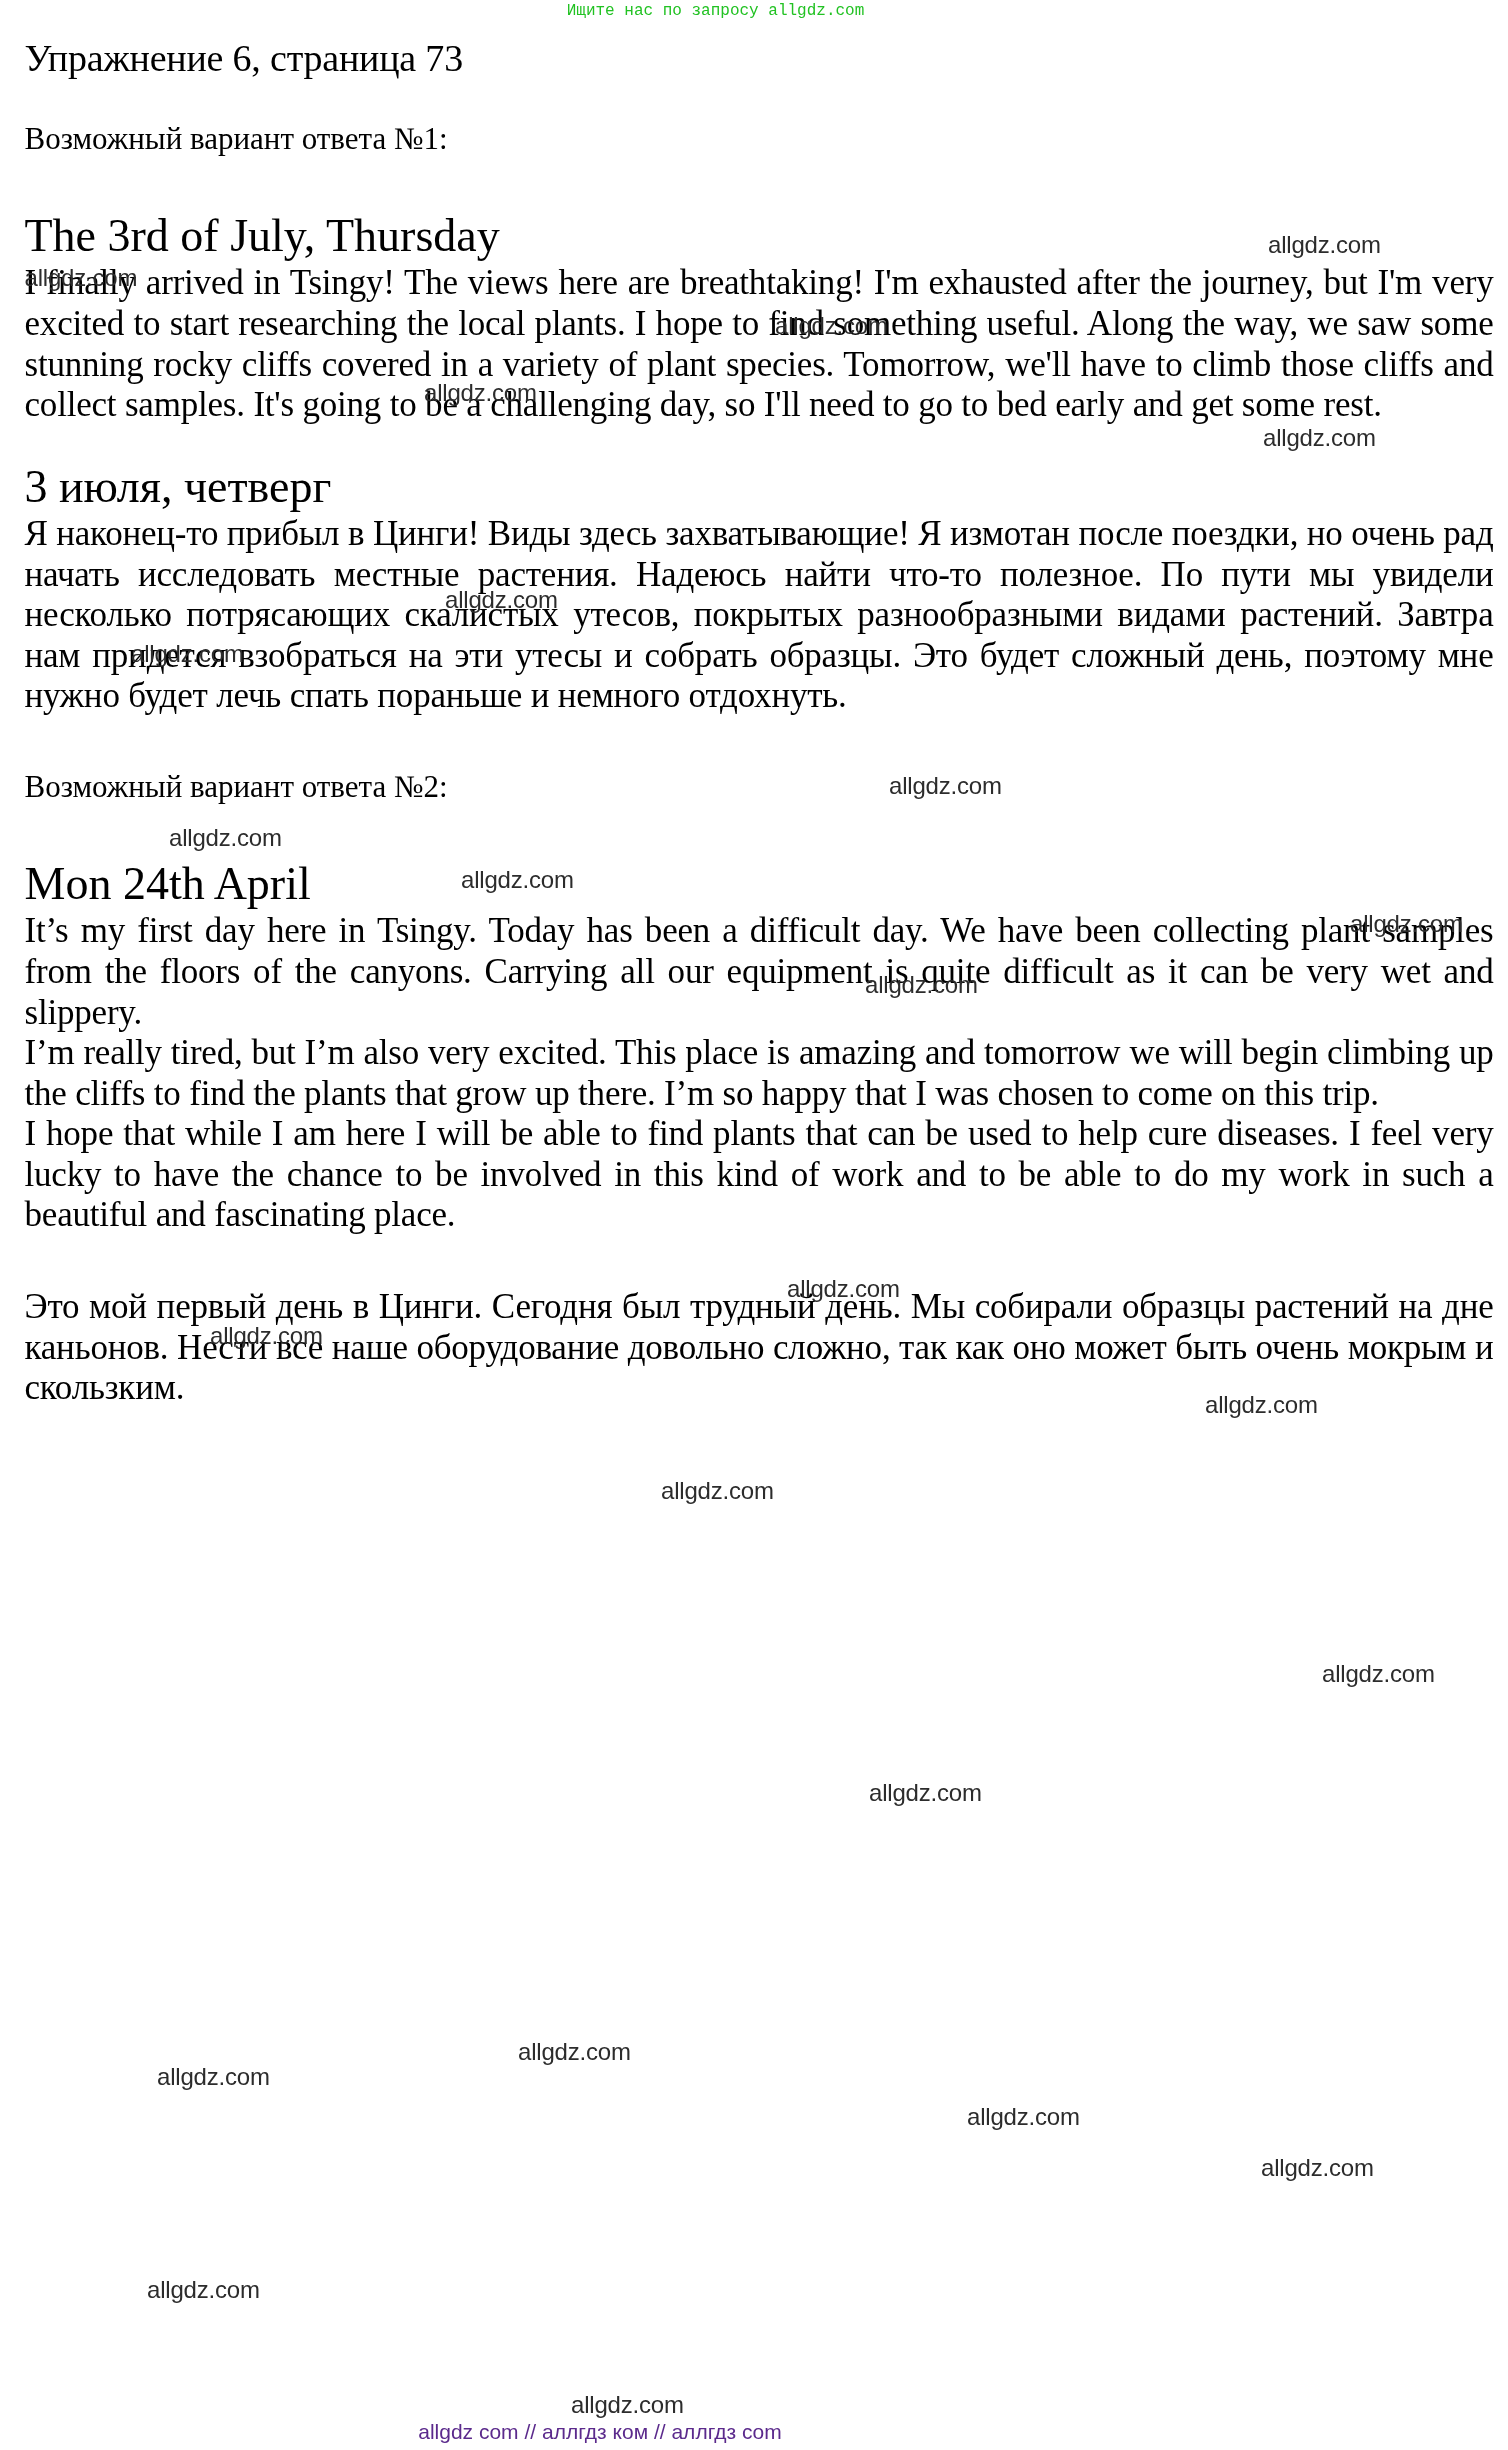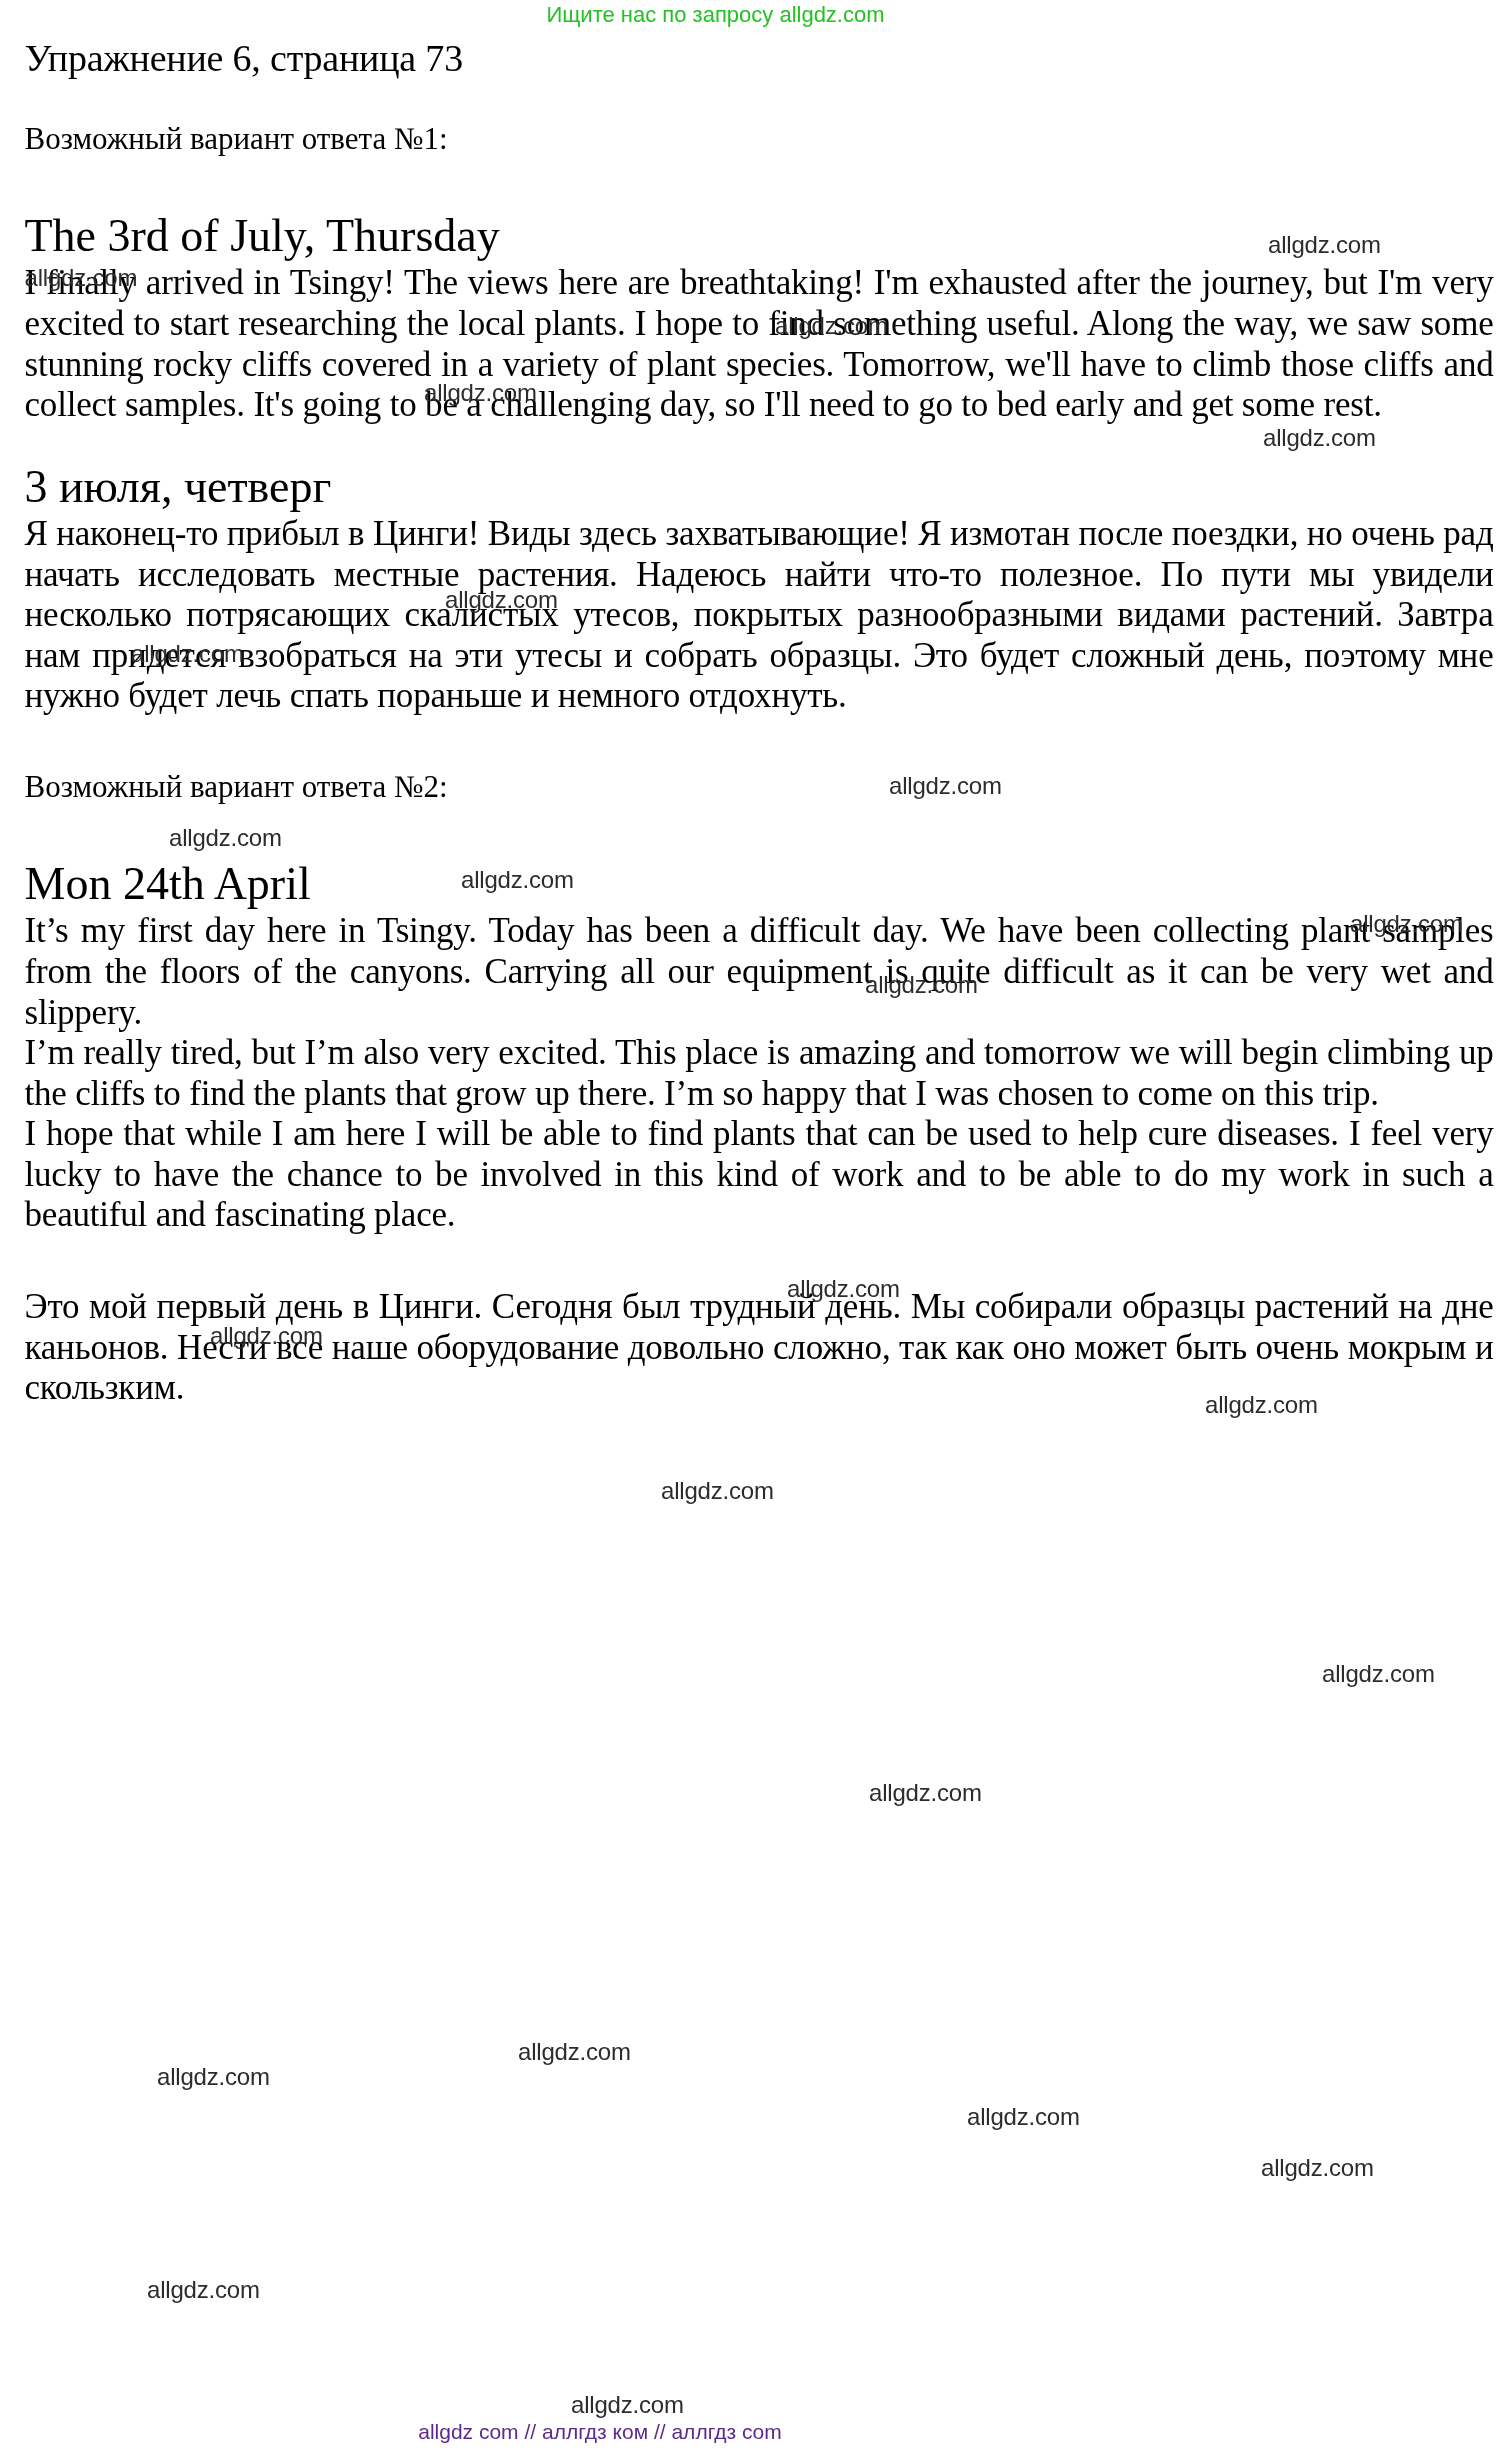--- a/index.html
+++ b/index.html
@@ -25,22 +25,22 @@
     padding: 0;
   }
 
   
   .top-banner {
     position: absolute;
     top: 1.6px;
     left: 0;
     width: 1431px;
     text-align: center;
-    font-family: Liberation Sans, sans-serif;
-    font-size: 22px;
+    font-family: Liberation Mono, monospace;
+    font-size: 16px;
     letter-spacing: 0px;
     color: #22c223;
     white-space: nowrap;
   }
 
   
   .content {
     position: absolute;
     top: 38px;
     left: 24.5px;

